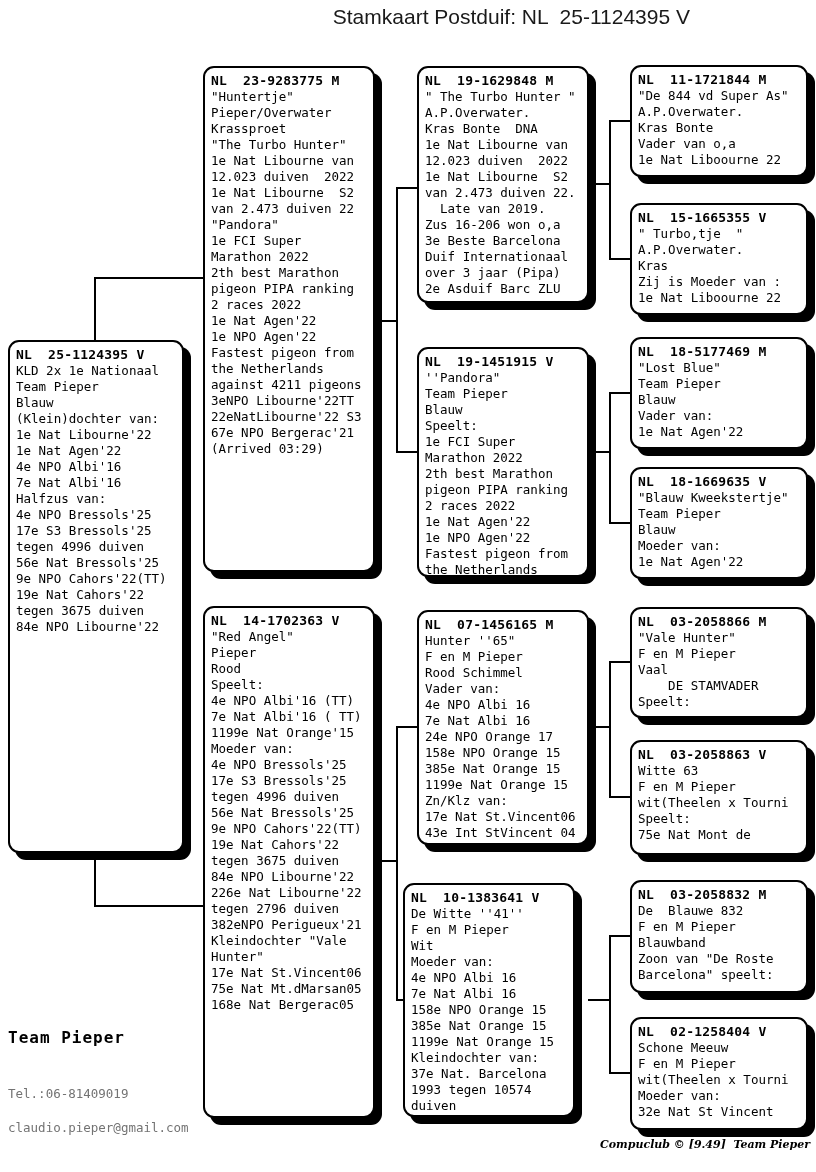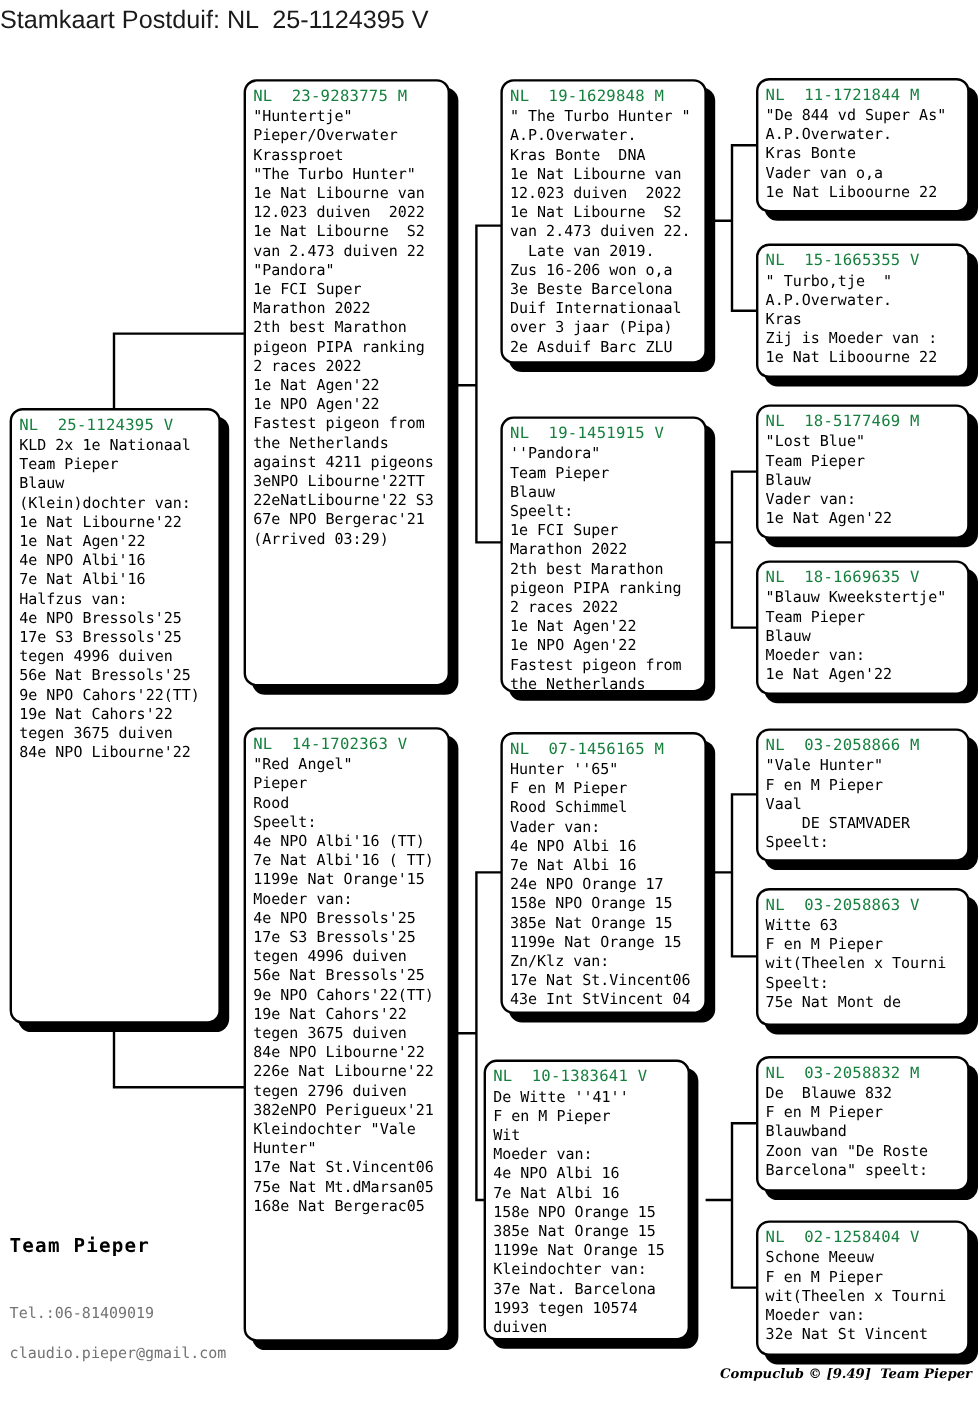--- a/index.html
+++ b/index.html
@@ -1,24 +1,24 @@
 <!DOCTYPE html>
 <html><head>
 <meta charset="utf-8">
 <style>
   html,body{margin:0;padding:0;background:#fff;}
   body{width:816px;height:1172px;position:relative;font-family:"Liberation Sans",sans-serif;}
   .page{position:absolute;left:0;top:0;width:816px;height:1172px;background:#fff;overflow:hidden;}
-  .title{position:absolute;left:0;top:5px;width:690px;text-align:left;
+  .title{position:absolute;left:0;top:5px;width:690px;text-align:right;
          font-size:21px;color:#1a1a1a;font-family:"Liberation Sans",sans-serif;white-space:pre;}
   svg.connectors{position:absolute;left:0;top:0;width:816px;height:1172px;}
   .pbox{position:absolute;background:#fff;border:2px solid #000;border-radius:11px;
         box-shadow:7px 7px 0 #000;box-sizing:border-box;padding:4px 6px;overflow:hidden;}
-  .ring{font-family:"DejaVu Sans Mono","Liberation Mono",monospace;font-weight:normal;
-        font-size:13px;line-height:17px;color:#15803d;white-space:pre;letter-spacing:.2px;}
+  .ring{font-family:"DejaVu Sans Mono","Liberation Mono",monospace;font-weight:bold;
+        font-size:13px;line-height:17px;color:#000000;white-space:pre;letter-spacing:.2px;}
   .pbody{font-family:"DejaVu Sans Mono","Liberation Mono",monospace;font-size:12.5px;
          line-height:16px;color:#000;white-space:pre;}
   .contact-name{position:absolute;left:8px;top:1028px;font-family:"DejaVu Sans Mono","Liberation Mono",monospace;
          font-weight:bold;font-size:16px;letter-spacing:1px;color:#000;white-space:pre;}
   .contact-line{position:absolute;left:8px;font-family:"DejaVu Sans Mono","Liberation Mono",monospace;
          font-size:12.5px;color:#737373;white-space:pre;}
   .tel{top:1086px;}
   .email{top:1120px;}
   .credit{position:absolute;right:6px;top:1138px;font-family:"DejaVu Serif","Liberation Serif",serif;
          font-style:italic;font-weight:bold;font-size:11px;color:#000;white-space:pre;}

